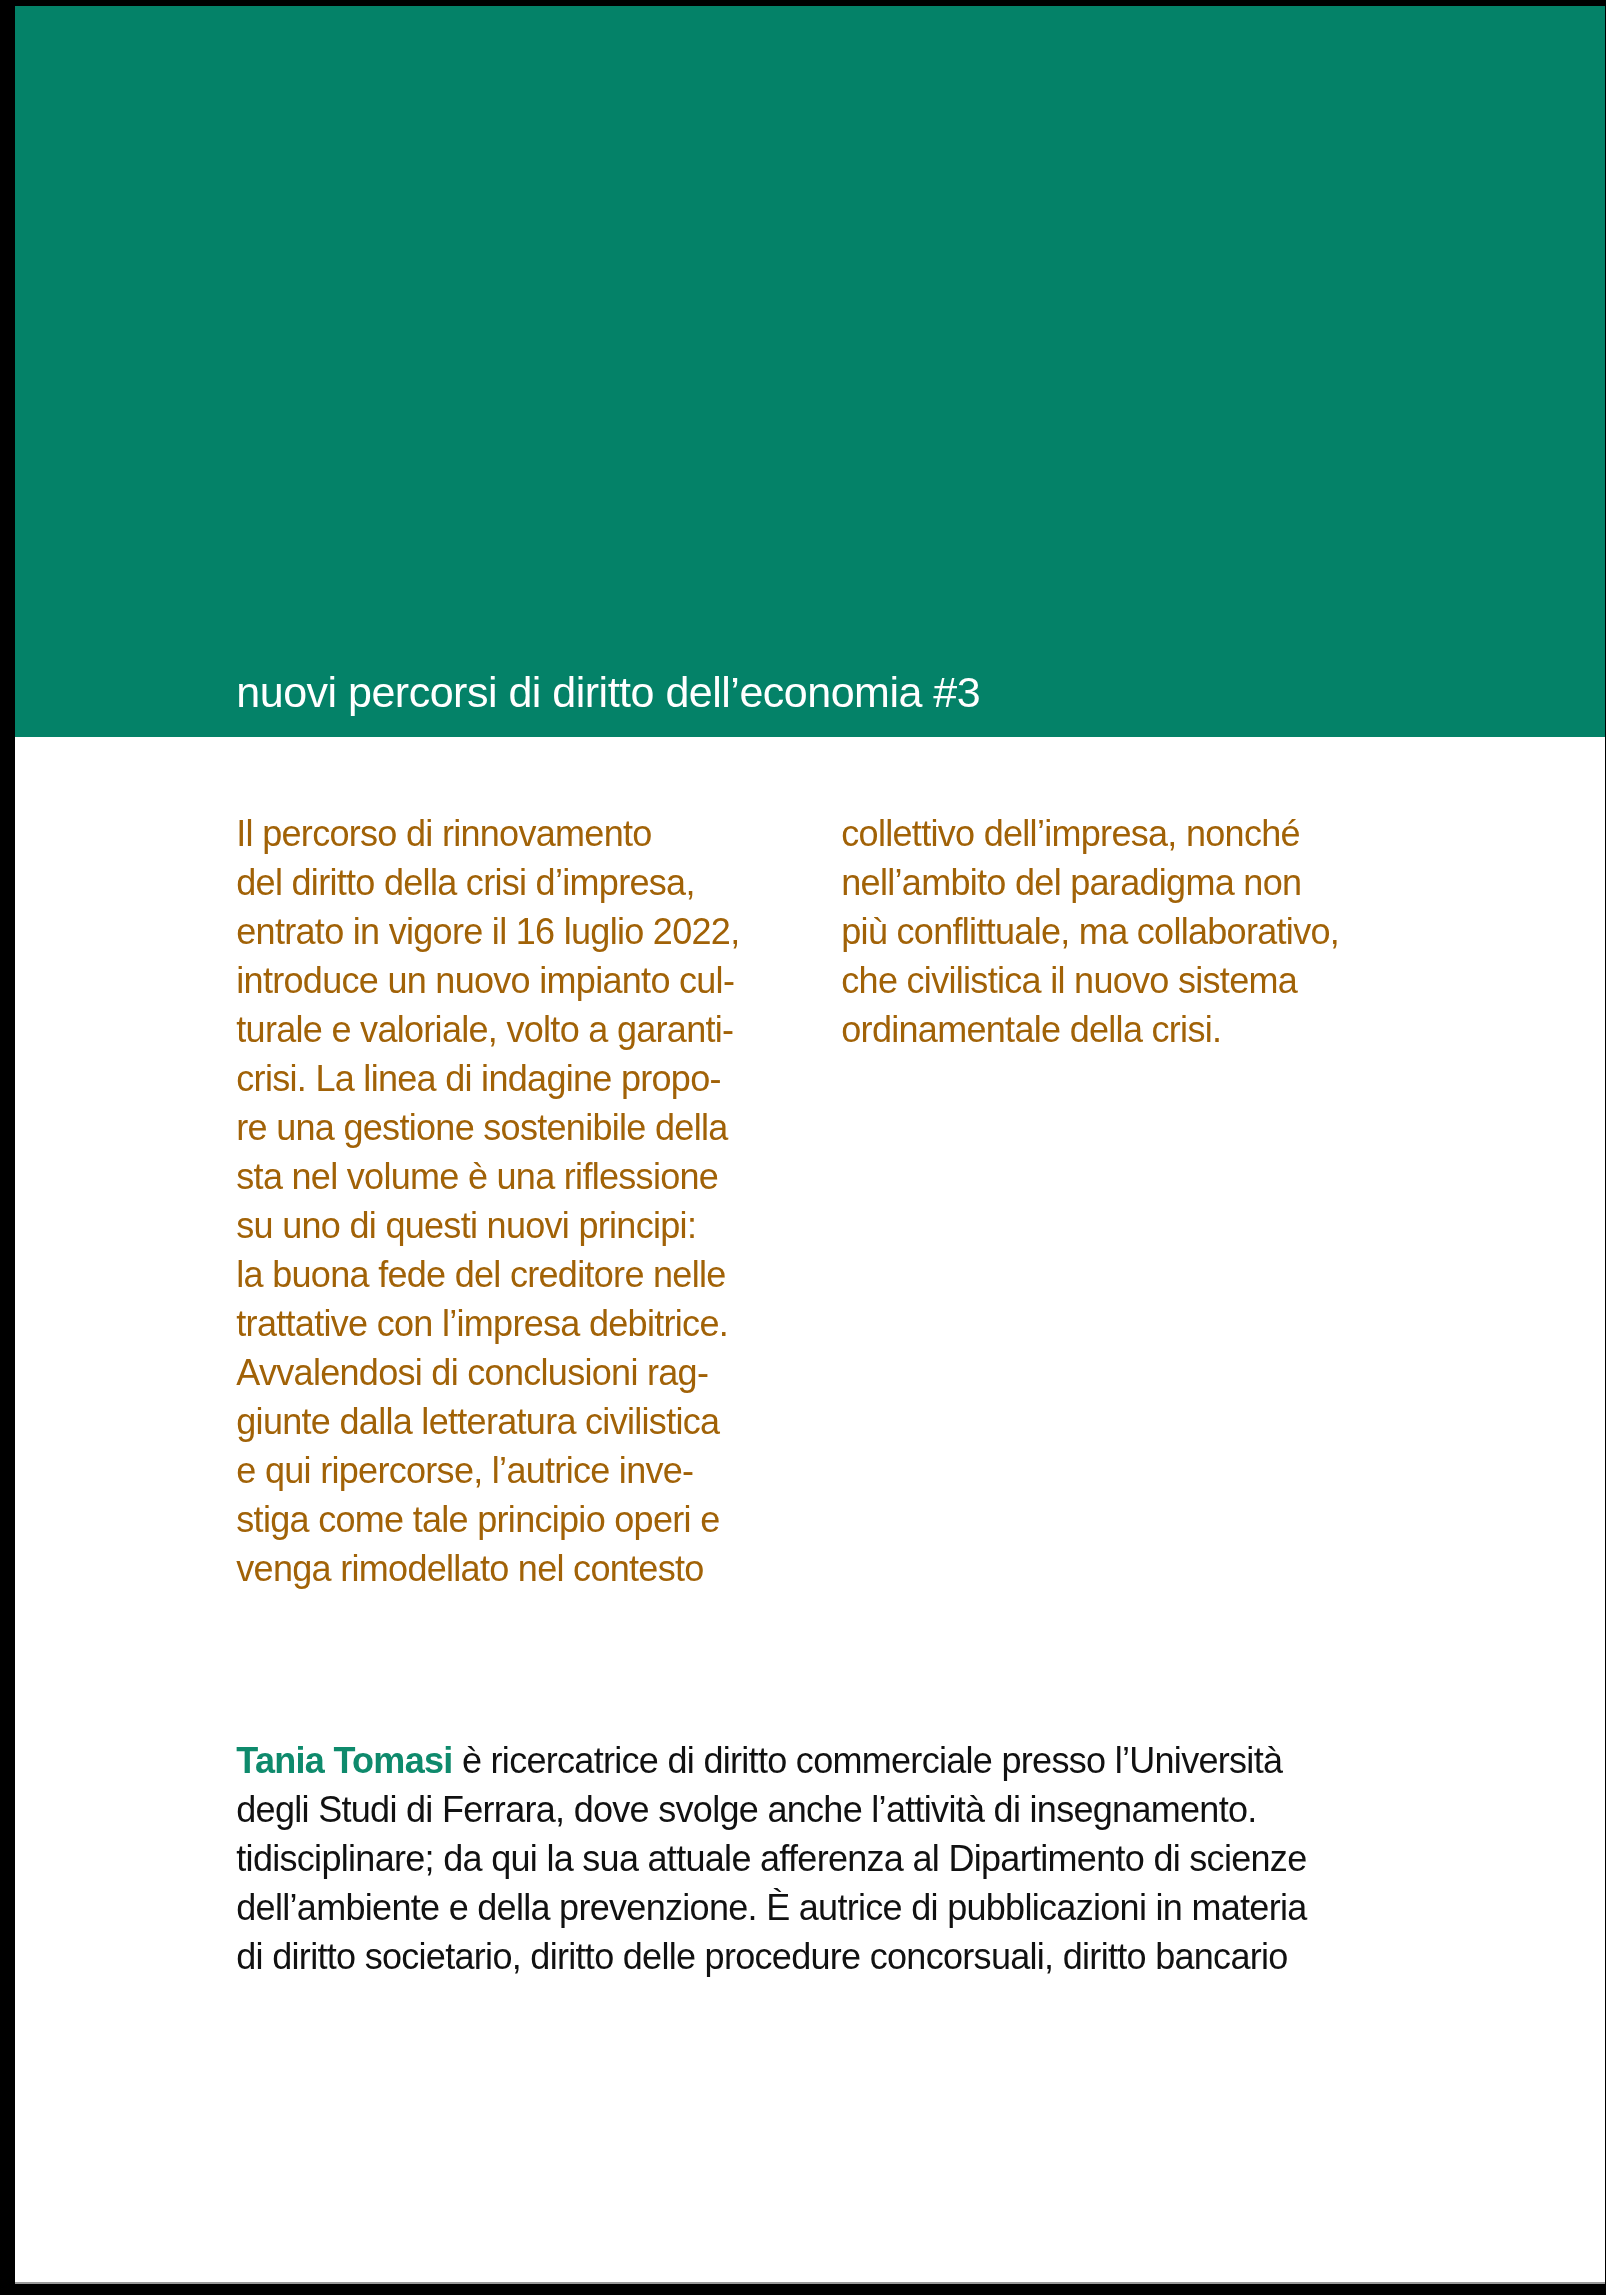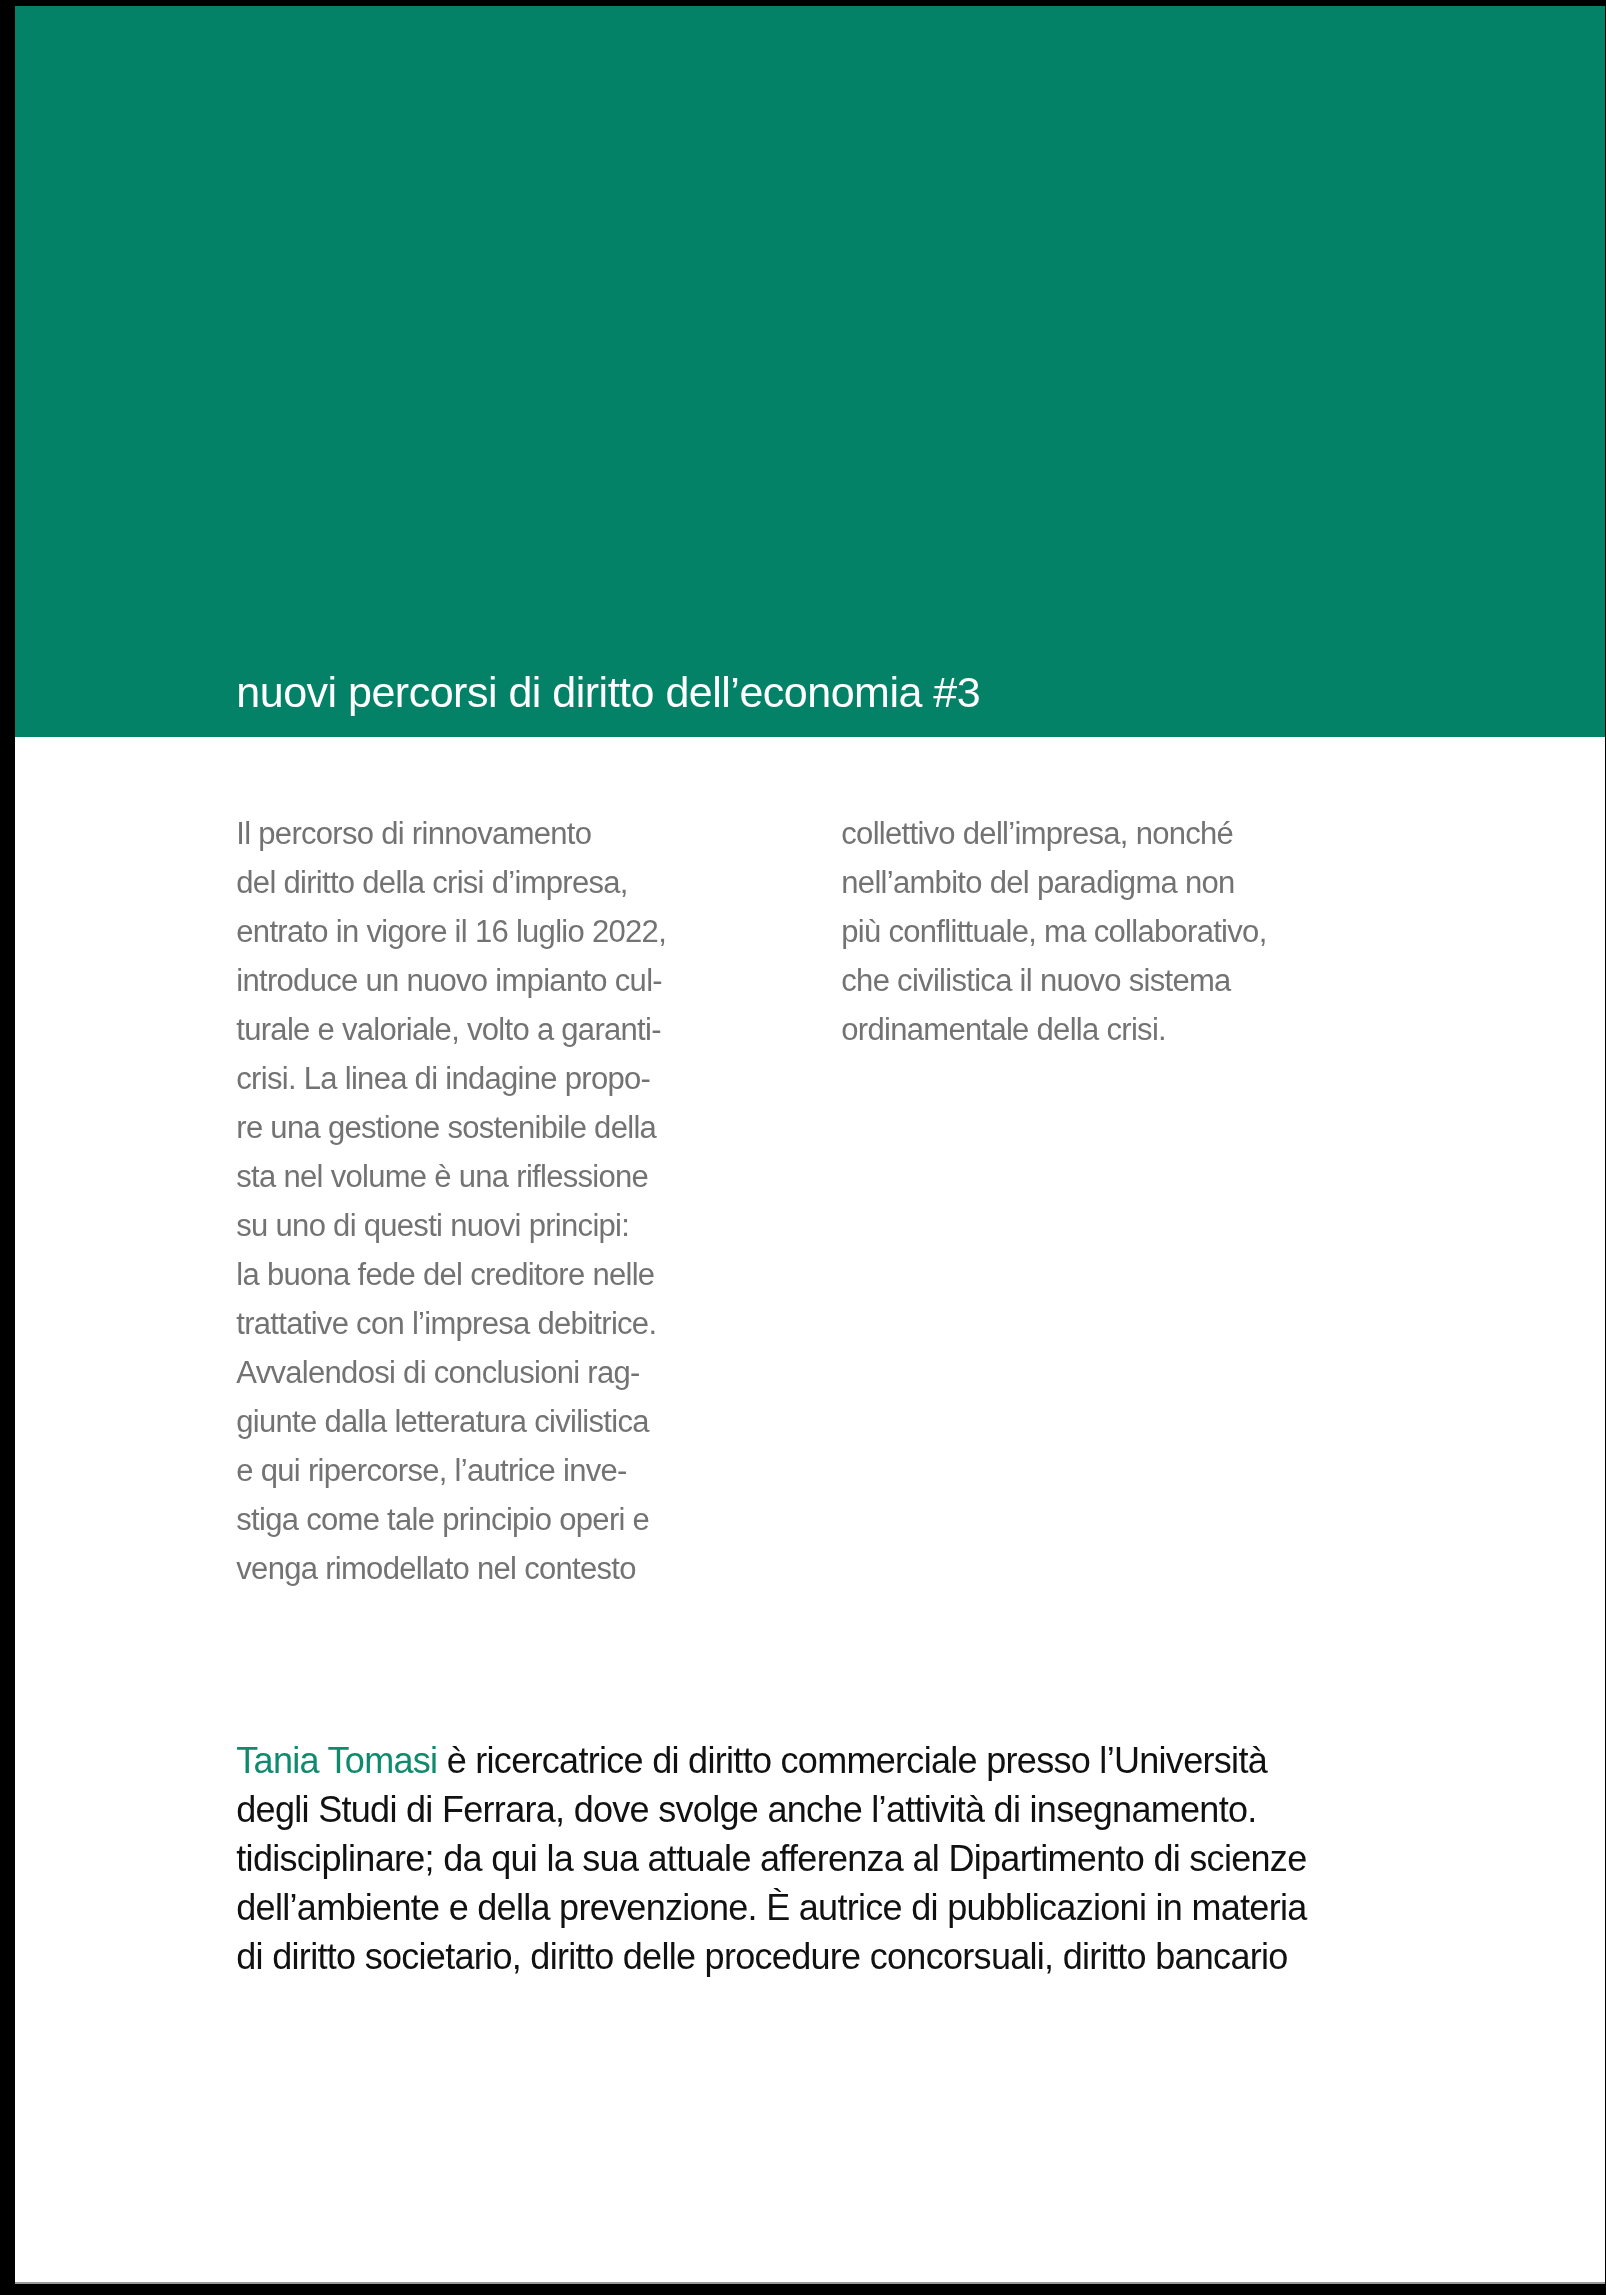--- a/index.html
+++ b/index.html
@@ -47,40 +47,40 @@
   .blurb {
     position: absolute;
     top: 803px;
     left: 0;
     width: 100%;
   }
   .column {
     position: absolute;
     top: 0;
     width: 593px;
-    font-size: 31px;
+    font-size: 36px;
     line-height: 49px;
     letter-spacing: -0.7px;
-    color: #737373;
+    color: #a16207;
   }
   .column.left  { left: 221px; }
   .column.right { left: 826px; }
   .line { white-space: nowrap; }
   .author-bio {
     position: absolute;
     left: 221px;
     top: 1730px;
     width: 1263px;
     font-size: 36px;
     line-height: 49px;
     letter-spacing: -0.7px;
     color: #111111;
   }
   .author-name {
-    font-weight: normal;
+    font-weight: bold;
   }
   .page-bottom-shadow {
     position: absolute;
     left: 0;
     bottom: 0;
     width: 100%;
     height: 2.4px;
     background: #9a9a9a;
   }
 </style>

